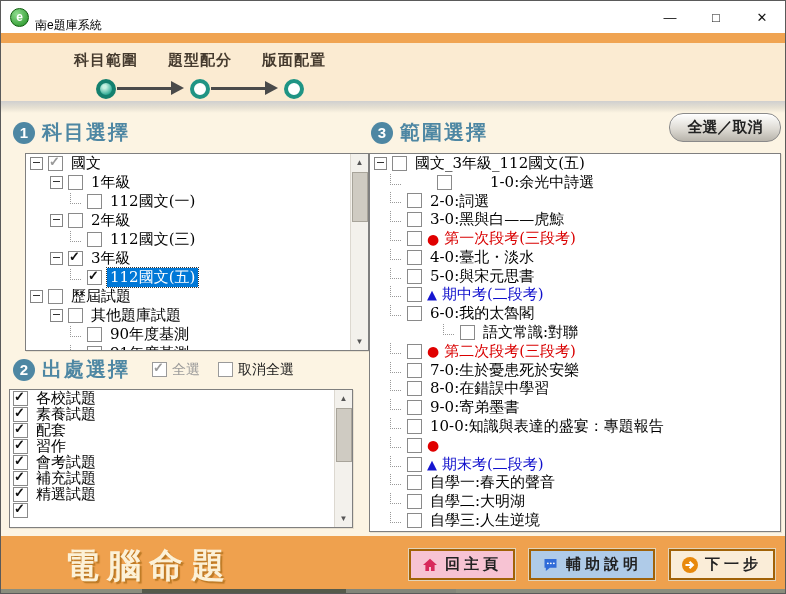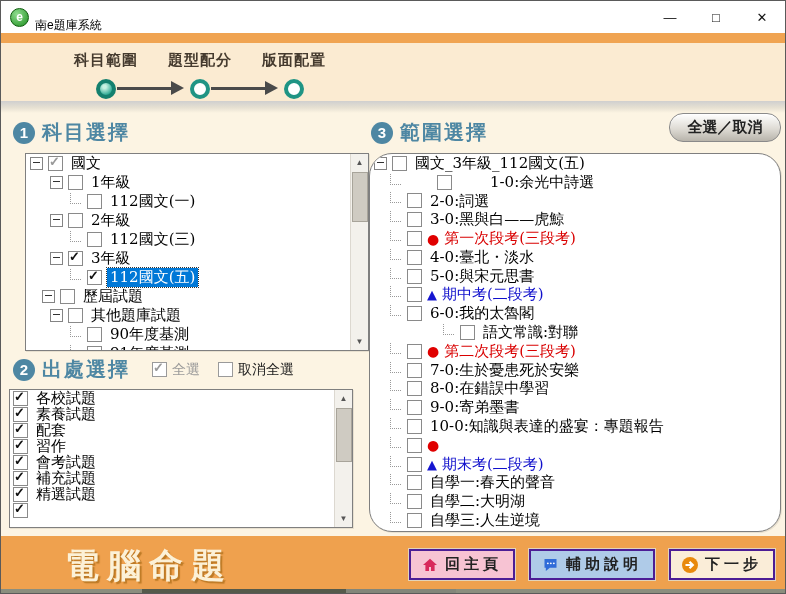--- a/index.html
+++ b/index.html
@@ -65,21 +65,21 @@
   .tlabel.sel{background:#0078D7;color:#fff;outline:1px dotted #333;}
   .bullet-red{color:#E00000;margin-right:2px;font-size:14px;}
   .bullet-blue{color:#1515D0;margin-right:2px;font-size:13px;}
   .lbl-red{color:#D90000;}
   .lbl-blue{color:#1010CC;}
   
   .footer{position:absolute;left:0;right:0;top:535px;height:53px;background:#EFA14E;}
   .brand{position:absolute;left:64px;top:7px;font-size:34px;font-weight:bold;letter-spacing:8px;color:#FCF1D7;
     text-shadow:2px 2px 1px rgba(186,120,36,0.95);}
   .fbtn-row{position:absolute;right:10px;top:13px;display:flex;gap:14px;}
-  .fbtn{height:27px;display:flex;align-items:center;padding:0 11px;border:2px solid #4c1d95;
+  .fbtn{height:27px;display:flex;align-items:center;padding:0 11px;border:2px solid #a16207;
     box-shadow:0 0 0 1px #e2d4ba;font-size:15px;font-weight:bold;color:#222;letter-spacing:4px;cursor:default;text-align:right;}
   .fbtn .ficon{margin-right:7px;display:flex;letter-spacing:0;}
   .fbtn-home{background:#F7C3D3;}
   .fbtn-help{background:#AFCBE8;}
   .fbtn-next{background:#FAEDD8;}
   .bottom-strip{position:absolute;left:0;right:0;top:588px;height:6px;
     background:linear-gradient(90deg,#8b8e7e 0 18%,#555a4b 18% 44%,#83867a 44% 58%,#8b8e7e 58% 100%);}
 </style>
 </head>
 <body>
@@ -150,21 +150,21 @@
           <div class="trow" style="padding-left: 24px;">
             <span class="expander"></span>
             <span class="cb checked"></span>
             <span class="tlabel">3年級</span>
           </div>
           <div class="trow" style="padding-left: 44px;">
             <span class="leafpad"></span>
             <span class="cb checked"></span>
             <span class="tlabel sel">112國文(五)</span>
           </div>
-          <div class="trow" style="padding-left: 16px;">
+          <div class="trow" style="padding-left: 4px;">
             <span class="expander"></span>
             <span class="cb"></span>
             <span class="tlabel">歷屆試題</span>
           </div>
           <div class="trow" style="padding-left: 24px;">
             <span class="expander"></span>
             <span class="cb"></span>
             <span class="tlabel">其他題庫試題</span>
           </div>
           <div class="trow" style="padding-left: 44px;">
@@ -239,21 +239,21 @@
         <div class="sb-arrow sb-down">▼</div>
       </div>
     </div>
 
     <div class="sec-header" style="left:370px;top:6px;">
       <div class="num-circle">3</div>
       <div class="sec-title">範圍選擇</div>
     </div>
     <div class="toggle-btn">全選／取消</div>
 
-    <div class="listbox" style="left:368px;top:40px;width:410px;height:377px;border-radius:23px;">
+    <div class="listbox" style="left:368px;top:40px;width:410px;height:377px;">
       <div class="listpane noscroll" id="range-tree">
           <div class="rrow" style="padding-left: 4px;">
             <span class="expander"></span>
             <span class="cb"></span>
             <span class="tlabel">國文_3年級_112國文(五)</span>
           </div>
           <div class="rrow" style="padding-left: 20px; gap: 30px;">
             <span class="leafpad"></span>
             <span class="cb"></span>
             <span class="tlabel">1-0:余光中詩選</span>

